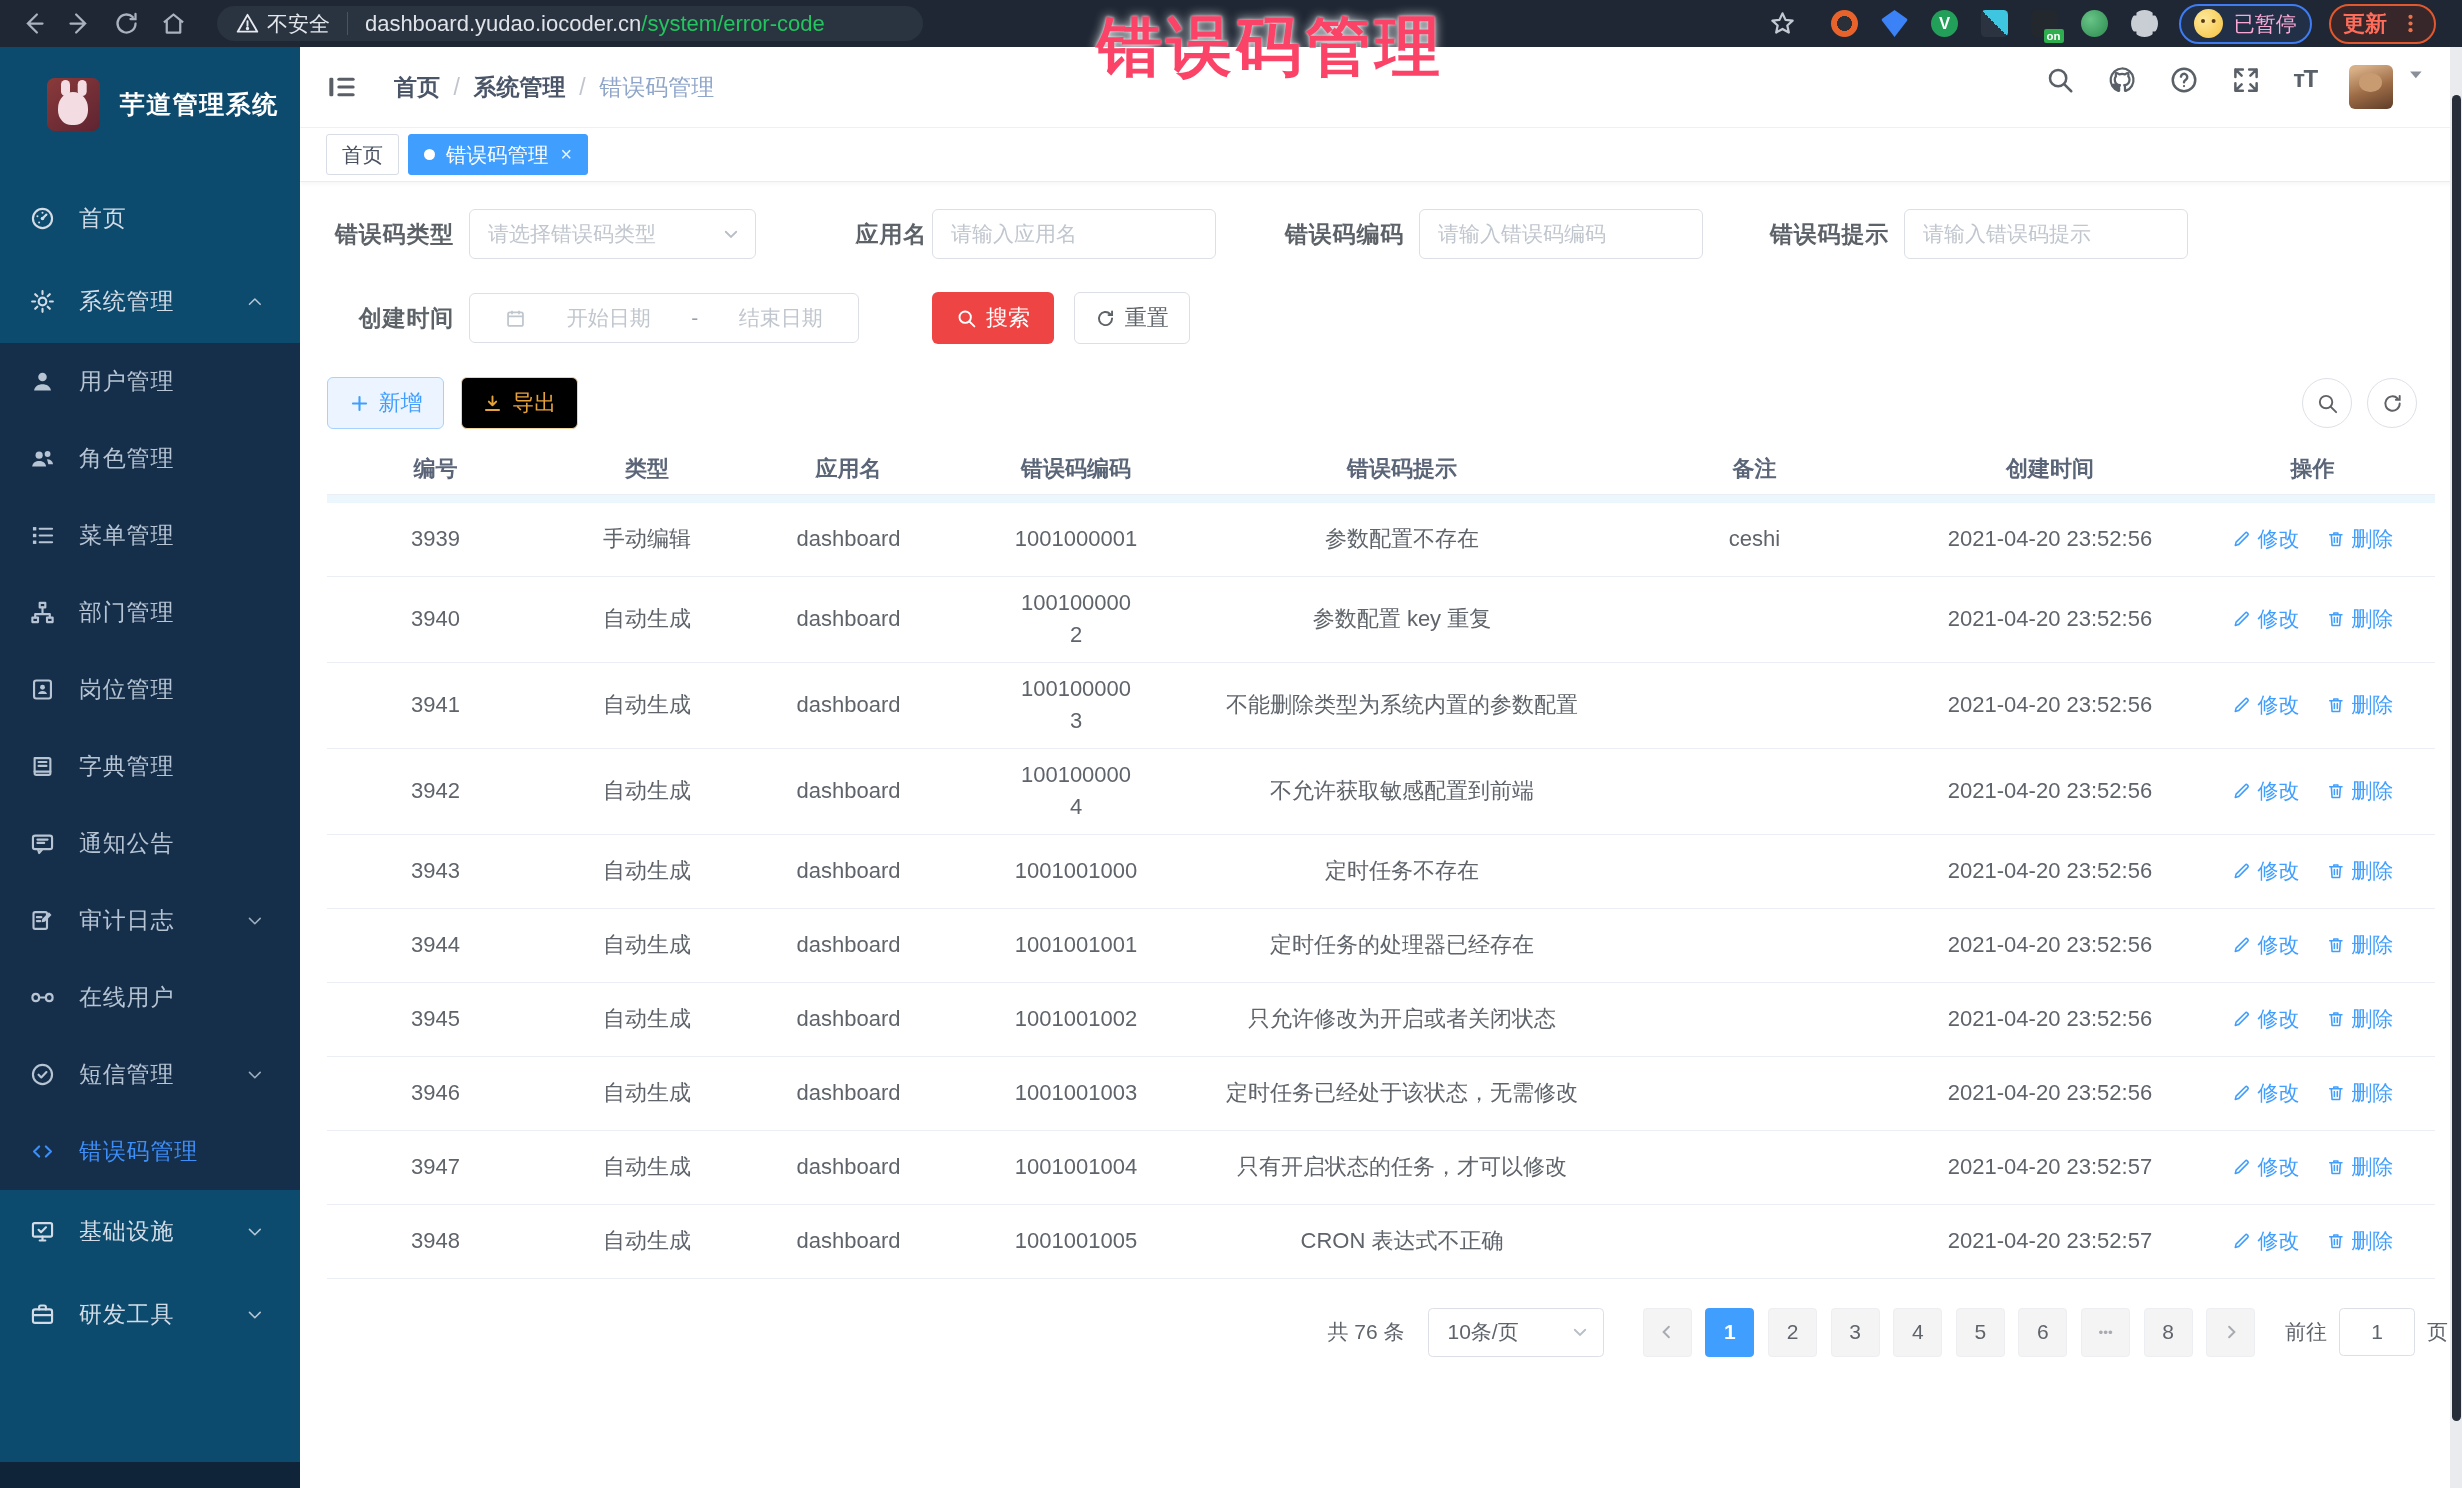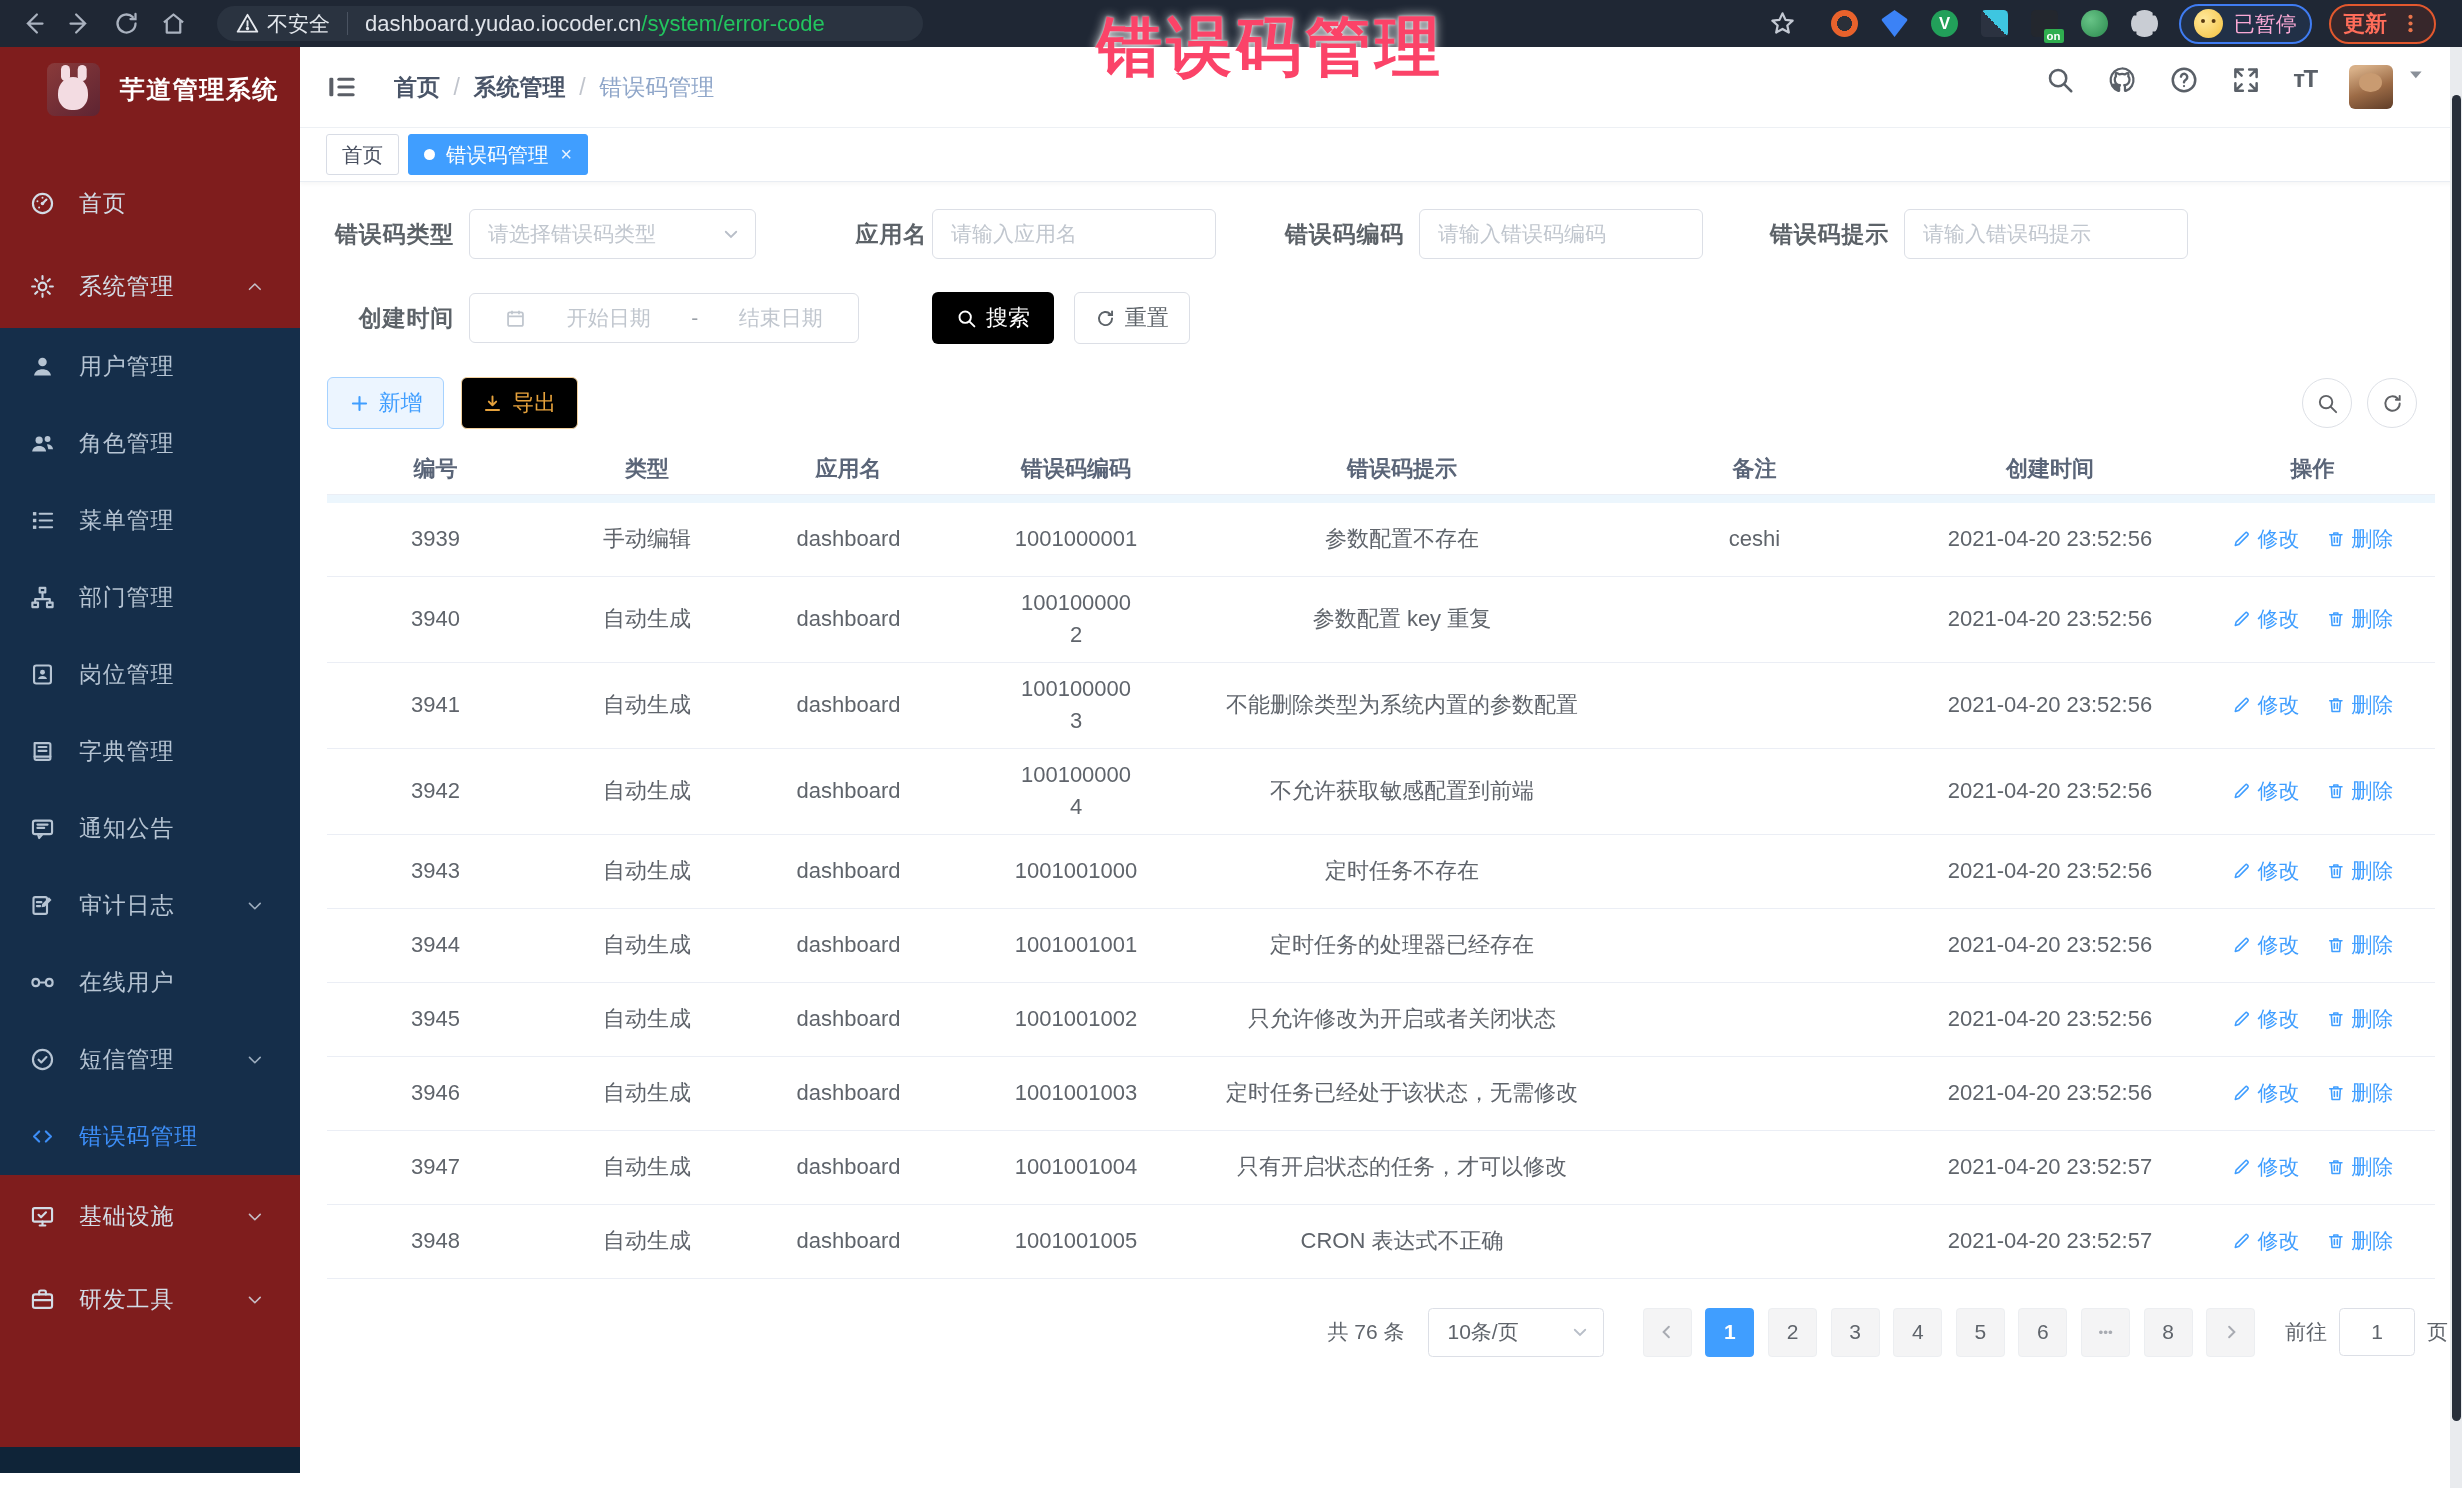--- a/index.html
+++ b/index.html
@@ -32,21 +32,21 @@
         border-radius:21px;background:#37272b}
   .update-pill .utxt{font-size:22px;color:#ff6d5a;font-weight:700;margin-right:12px}
   .update-pill .kebab{width:23px;height:23px;color:#e8734a}
 
   
   .annotation{position:absolute;left:1097px;top:3px;z-index:60;font-size:65px;font-weight:700;
       letter-spacing:4.5px;white-space:nowrap;
       text-shadow:0 0 10.6px rgba(255,255,255,.95),0 0 3px rgba(255,255,255,.85)}
 
   
-  .sidebar{position:absolute;left:0;top:32px;width:300px;height:1441px;background:#7f1d1d;z-index:2}
+  .sidebar{position:absolute;left:0;top:47px;width:300px;height:1441px;background:#0c4a6e;z-index:2}
   .logo-row{display:flex;align-items:center;padding:19.7px 0 7.6px 47px;height:76px}
   .logo-img{width:53px;height:53px;border-radius:7.6px;background:linear-gradient(140deg,#8a3a3a,#5e2432);position:relative;overflow:hidden}
   .logo-img:before{content:"";position:absolute;left:11.4px;top:13.6px;width:30px;height:33px;border-radius:50% 50% 45% 45%;background:#f3dce2}
   .logo-img:after{content:"";position:absolute;left:13.6px;top:1.5px;width:9px;height:16.7px;border-radius:6px;background:#f3dce2;box-shadow:16.7px 0 0 #f3dce2}
   .logo-title{margin-left:19.7px;font-size:25px;font-weight:700;color:#fff;letter-spacing:1.5px}
   .menu{padding-top:27px}
   .m-item{display:flex;align-items:center;height:83px;padding-left:29px;color:#d3dce6;cursor:pointer}
   .submenu{background:#152e4a}
   .submenu .m-item{height:77px;color:#b6c4d3}
   .m-item .mic{width:27px;height:27px;flex:0 0 27px}
@@ -85,21 +85,21 @@
   .flabel{font-size:23px;font-weight:700;color:#5c6268;text-align:right;letter-spacing:0.8px}
   .fbox{height:48px;border:1.5px solid #dcdfe6;border-radius:6px;background:#fff;display:flex;align-items:center}
   .fbox input{border:none;outline:none;background:transparent;font-size:21px;color:#606266;width:100%;
       font-family:inherit;padding:0 18px}
   .fbox input::placeholder{color:#c0c6ce}
   .selcaret{width:18px;height:18px;color:#b8bec8;margin-right:15px;flex:0 0 18px}
   .dateph{font-size:21px;color:#c0c6ce}
   .btn{display:flex;align-items:center;justify-content:center;height:50px;border-radius:6px;
       font-size:22px;cursor:pointer;border:1.5px solid transparent}
   .btn .bic{width:21px;height:21px;margin-right:9px}
-  .btn-primary{background:#000000;color:#fff}
+  .btn-primary{background:#ef4444;color:#fff}
   .btn-plain{background:#fff;border-color:#dcdfe6;color:#5c6268}
   .btn-add{background:#ecf5ff;border-color:#a6d2ff;color:#409eff}
   .btn-export{background:#000000;border-color:#f3d19e;color:#e6a23c}
   .circle-btn{width:48px;height:48px;border-radius:50%;border:1.5px solid #dde0e6;display:flex;
       align-items:center;justify-content:center;color:#5f6368;background:#fff;cursor:pointer}
   .circle-btn .cic{width:23px;height:23px;color:#606266}
 
   
   .table{width:2108px;margin-top:7.6px}
   .tgrid{display:grid;grid-template-columns:217px 206px 197px 258px 394px 311px 280px 245px;align-items:center}

